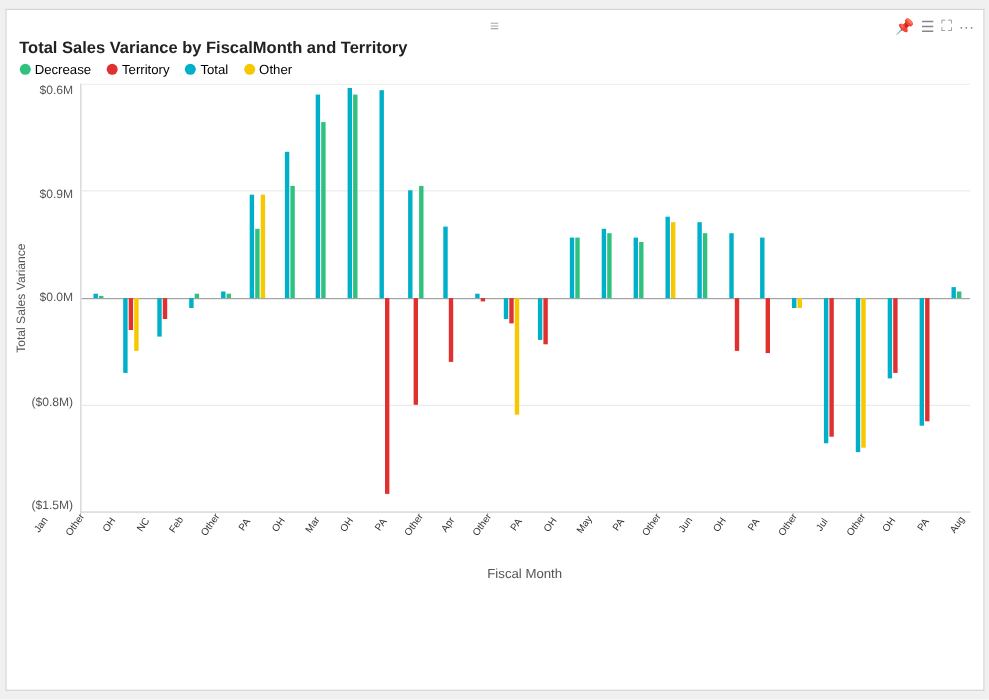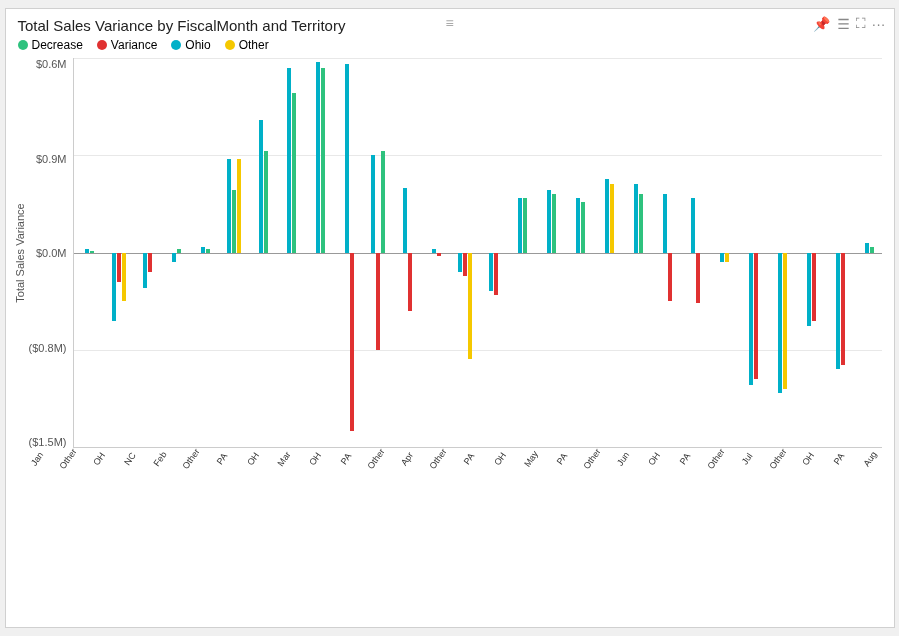--- a/index.html
+++ b/index.html
@@ -37,22 +37,23 @@
     .drag-handle {
       position: absolute;
       top: 6px;
       left: 50%;
       transform: translateX(-50%);
       color: #aaa;
       font-size: 14px;
     }
     .chart-title {
       font-size: 15px;
-      font-weight: 400;
+      font-weight: 700;
       color: #222;
+      margin-top: 18px;
       margin-bottom: 4px;
     }
     .legend {
       display: flex;
       gap: 14px;
       align-items: center;
       margin-bottom: 6px;
       font-size: 12px;
     }
     .legend-item {
@@ -139,25 +140,25 @@
 
   <div class="chart-title">Total Sales Variance by FiscalMonth and Territory</div>
 
   <div class="legend">
     <div class="legend-item">
       <span class="legend-dot" style="background:#2ec27e;"></span>
       <span>Decrease</span>
     </div>
     <div class="legend-item">
       <span class="legend-dot" style="background:#e03131;"></span>
-      <span>Variance</span>
+      <span>Territory</span>
     </div>
     <div class="legend-item">
       <span class="legend-dot" style="background:#00b0c8;"></span>
-      <span>Ohio</span>
+      <span>Total</span>
     </div>
     <div class="legend-item">
       <span class="legend-dot" style="background:#f5c800;"></span>
       <span>Other</span>
     </div>
   </div>
 
   <div class="chart-area">
 
     <div class="y-axis">
@@ -316,14 +317,17 @@
       <div style="position: absolute; top: 102%; left: 73.2143%; transform: translateX(-50%) rotate(-55deg); transform-origin: center top; white-space: nowrap; font-size: 9px; color: rgb(51, 51, 51); text-align: right;">OH</div>
       <div style="position: absolute; top: 102%; left: 76.7857%; transform: translateX(-50%) rotate(-55deg); transform-origin: center top; white-space: nowrap; font-size: 9px; color: rgb(51, 51, 51); text-align: right;">PA</div>
       <div style="position: absolute; top: 102%; left: 80.3571%; transform: translateX(-50%) rotate(-55deg); transform-origin: center top; white-space: nowrap; font-size: 9px; color: rgb(51, 51, 51); text-align: right;">Other</div>
       <div style="position: absolute; top: 102%; left: 83.9286%; transform: translateX(-50%) rotate(-55deg); transform-origin: center top; white-space: nowrap; font-size: 9px; color: rgb(51, 51, 51); text-align: right;">Jul</div>
       <div style="position: absolute; top: 102%; left: 87.5%; transform: translateX(-50%) rotate(-55deg); transform-origin: center top; white-space: nowrap; font-size: 9px; color: rgb(51, 51, 51); text-align: right;">Other</div>
       <div style="position: absolute; top: 102%; left: 91.0714%; transform: translateX(-50%) rotate(-55deg); transform-origin: center top; white-space: nowrap; font-size: 9px; color: rgb(51, 51, 51); text-align: right;">OH</div>
       <div style="position: absolute; top: 102%; left: 94.6429%; transform: translateX(-50%) rotate(-55deg); transform-origin: center top; white-space: nowrap; font-size: 9px; color: rgb(51, 51, 51); text-align: right;">PA</div>
       <div style="position: absolute; top: 102%; left: 98.2143%; transform: translateX(-50%) rotate(-55deg); transform-origin: center top; white-space: nowrap; font-size: 9px; color: rgb(51, 51, 51); text-align: right;">Aug</div>
     </div>
 
+  <div class="x-axis-area" id="xAxisArea">
+    <div class="x-axis-title" style="font-size:12px;color:#555;margin-top:48px;text-align:center;">Fiscal Month</div>
+  </div>
 
 </div>
 
 </body></html>

